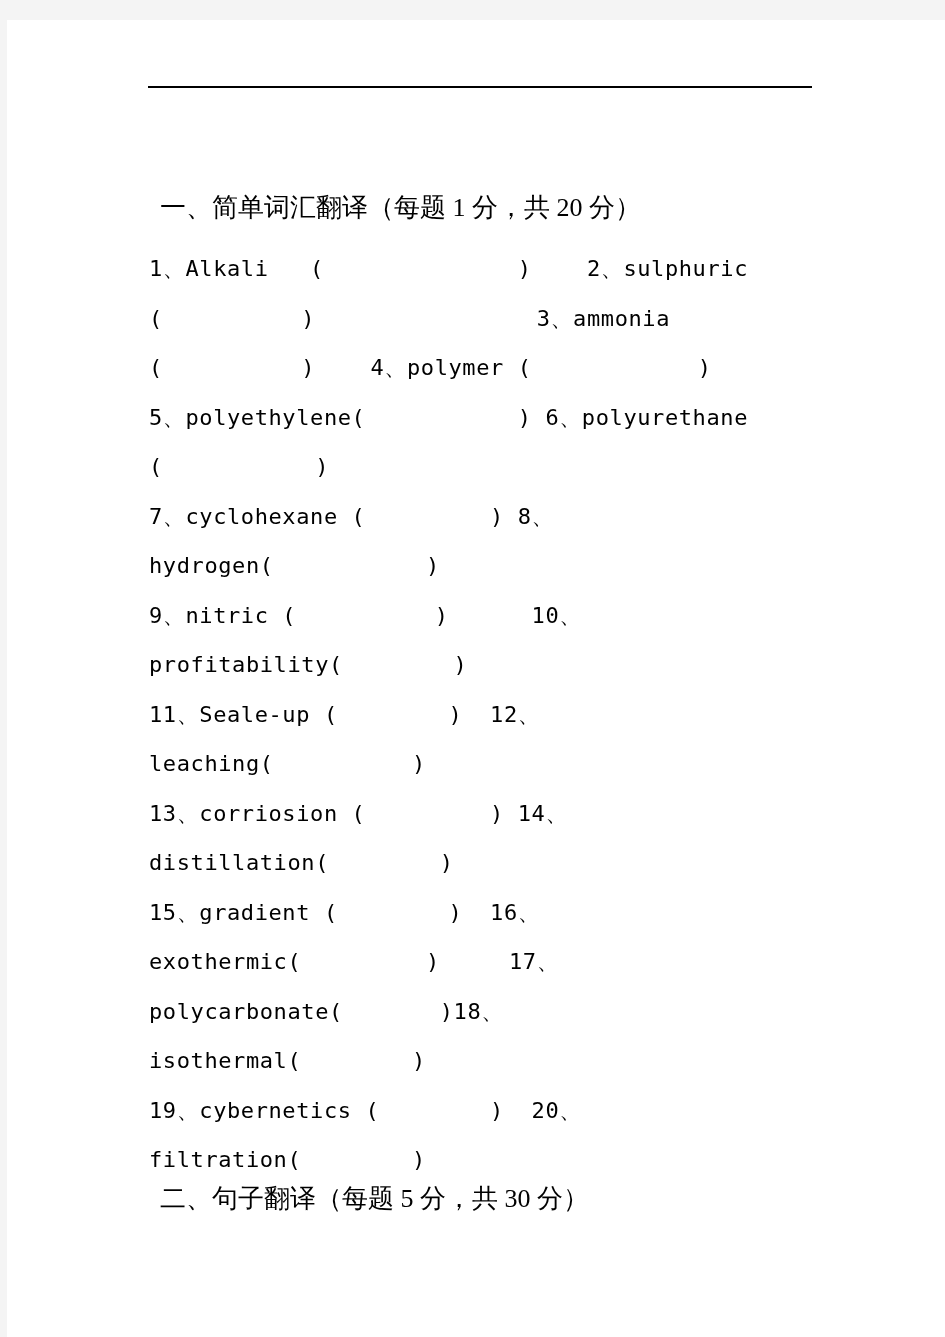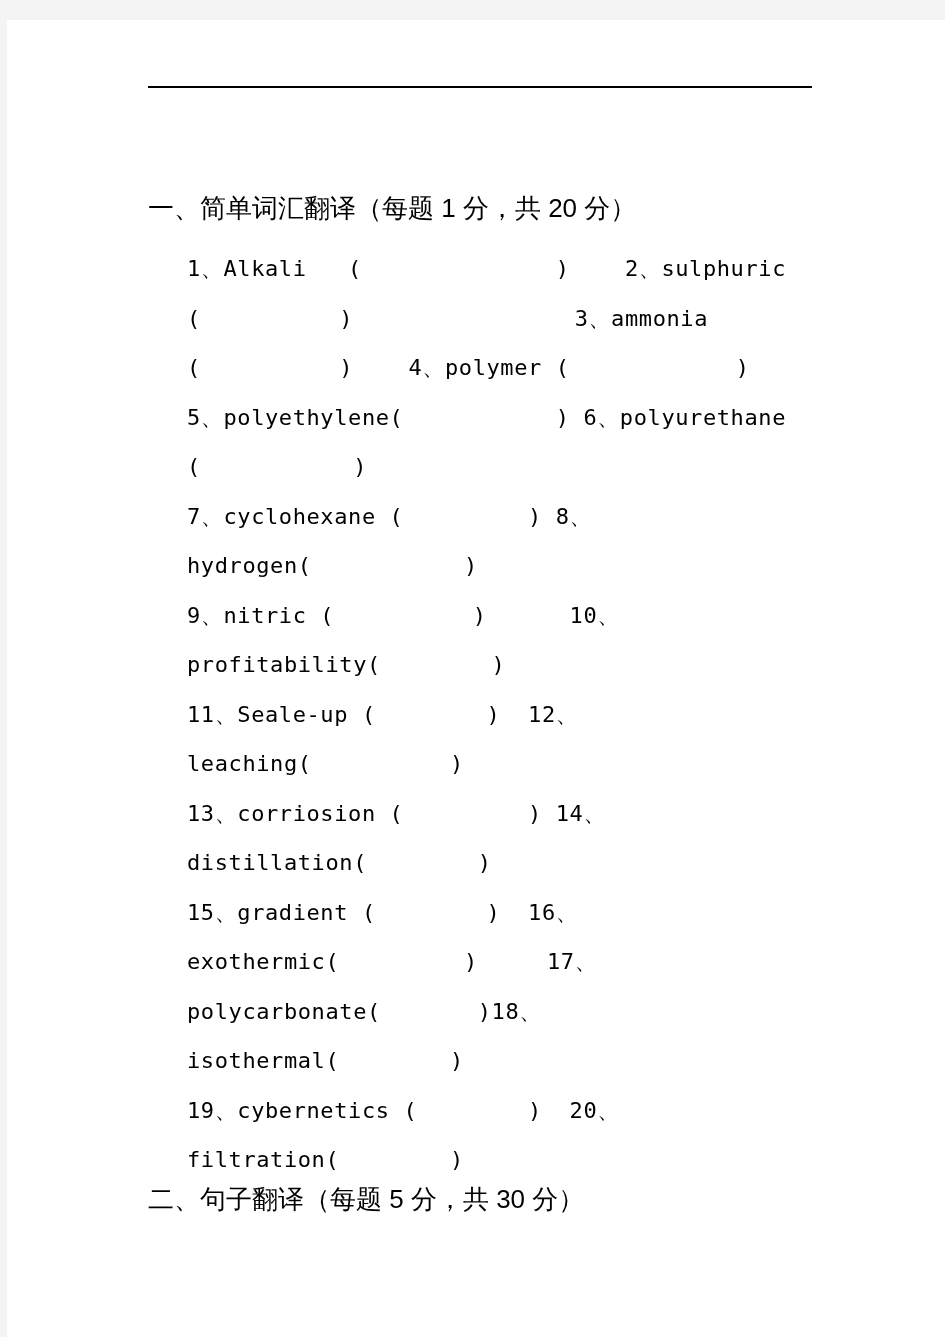--- a/index.html
+++ b/index.html
@@ -57,42 +57,41 @@
     font-family: "Liberation Serif", "DejaVu Serif", serif;
     font-size: 25px;
     line-height: 34px;
     color: #000000;
     text-align: center;
     white-space: pre;
   }
 
   .section-heading {
     position: absolute;
-    left: 141px;
-    font-family: Liberation Sans, sans-serif;
+    left: 153px;
+    font-family: Liberation Serif, serif;
     font-size: 26px;
     line-height: 36px;
     color: #000000;
     white-space: pre;
   }
   #section-1-heading { top: 170px; }
   #section-2-heading { top: 1161px; }
 
   #vocab-block {
     position: absolute;
     top: 224px;
     left: 142px;
     width: 700px;
     font-family: "DejaVu Sans Mono", "Liberation Mono", monospace;
     font-size: 22px;
     line-height: 49.5px;
     letter-spacing: 0.6px;
     color: #000000;
     white-space: pre;
-    margin-left: 38px;
   }
   #vocab-block .vline {
     display: block;
     height: 49.5px;
   }
   
   #vocab-block .vline:first-child {
     font-size: 22px;
   }
 </style>

